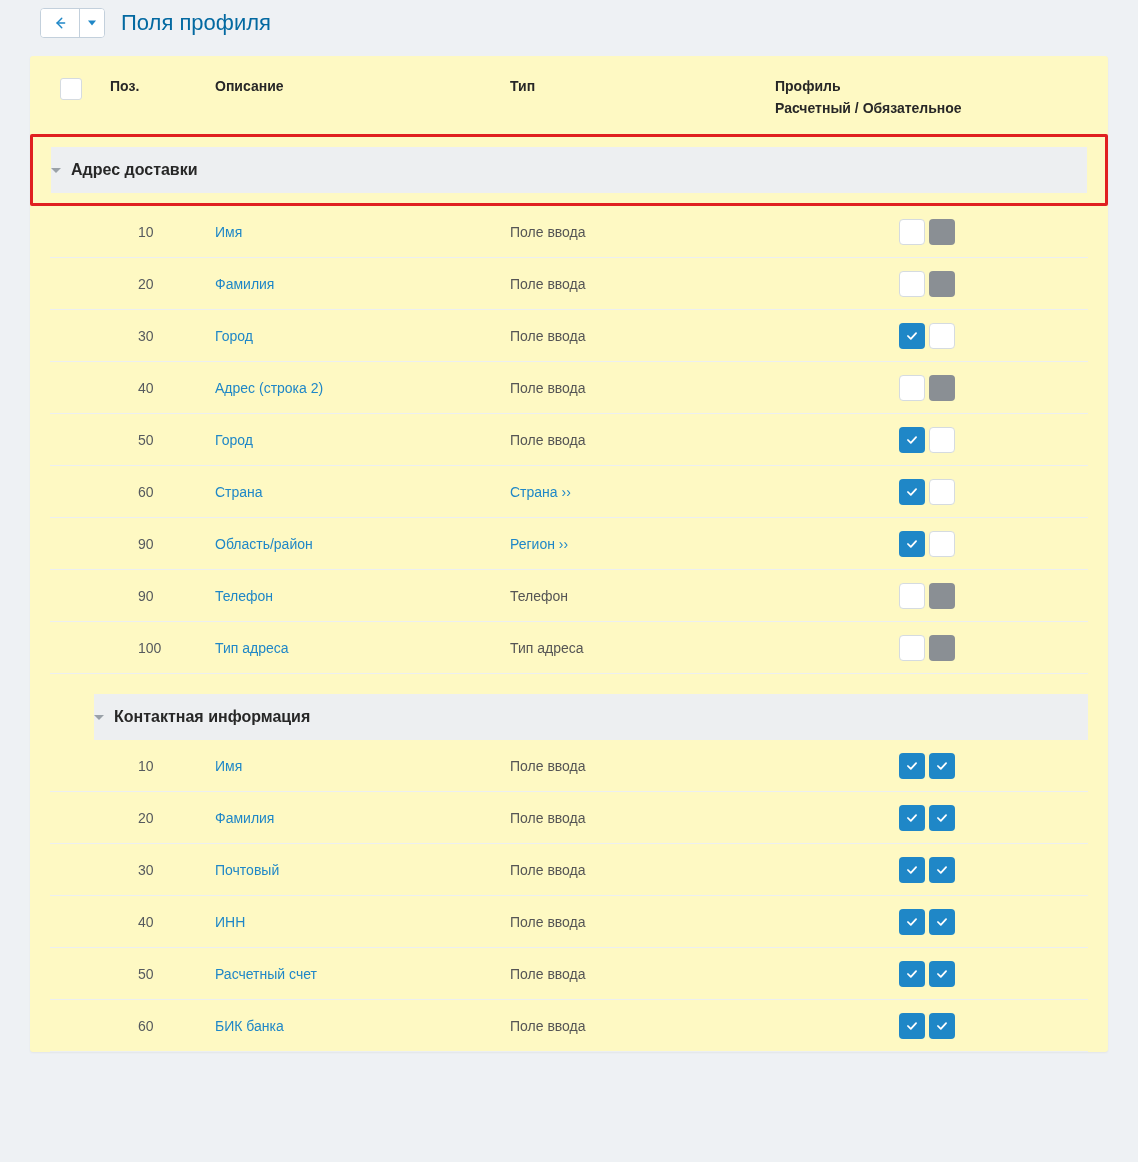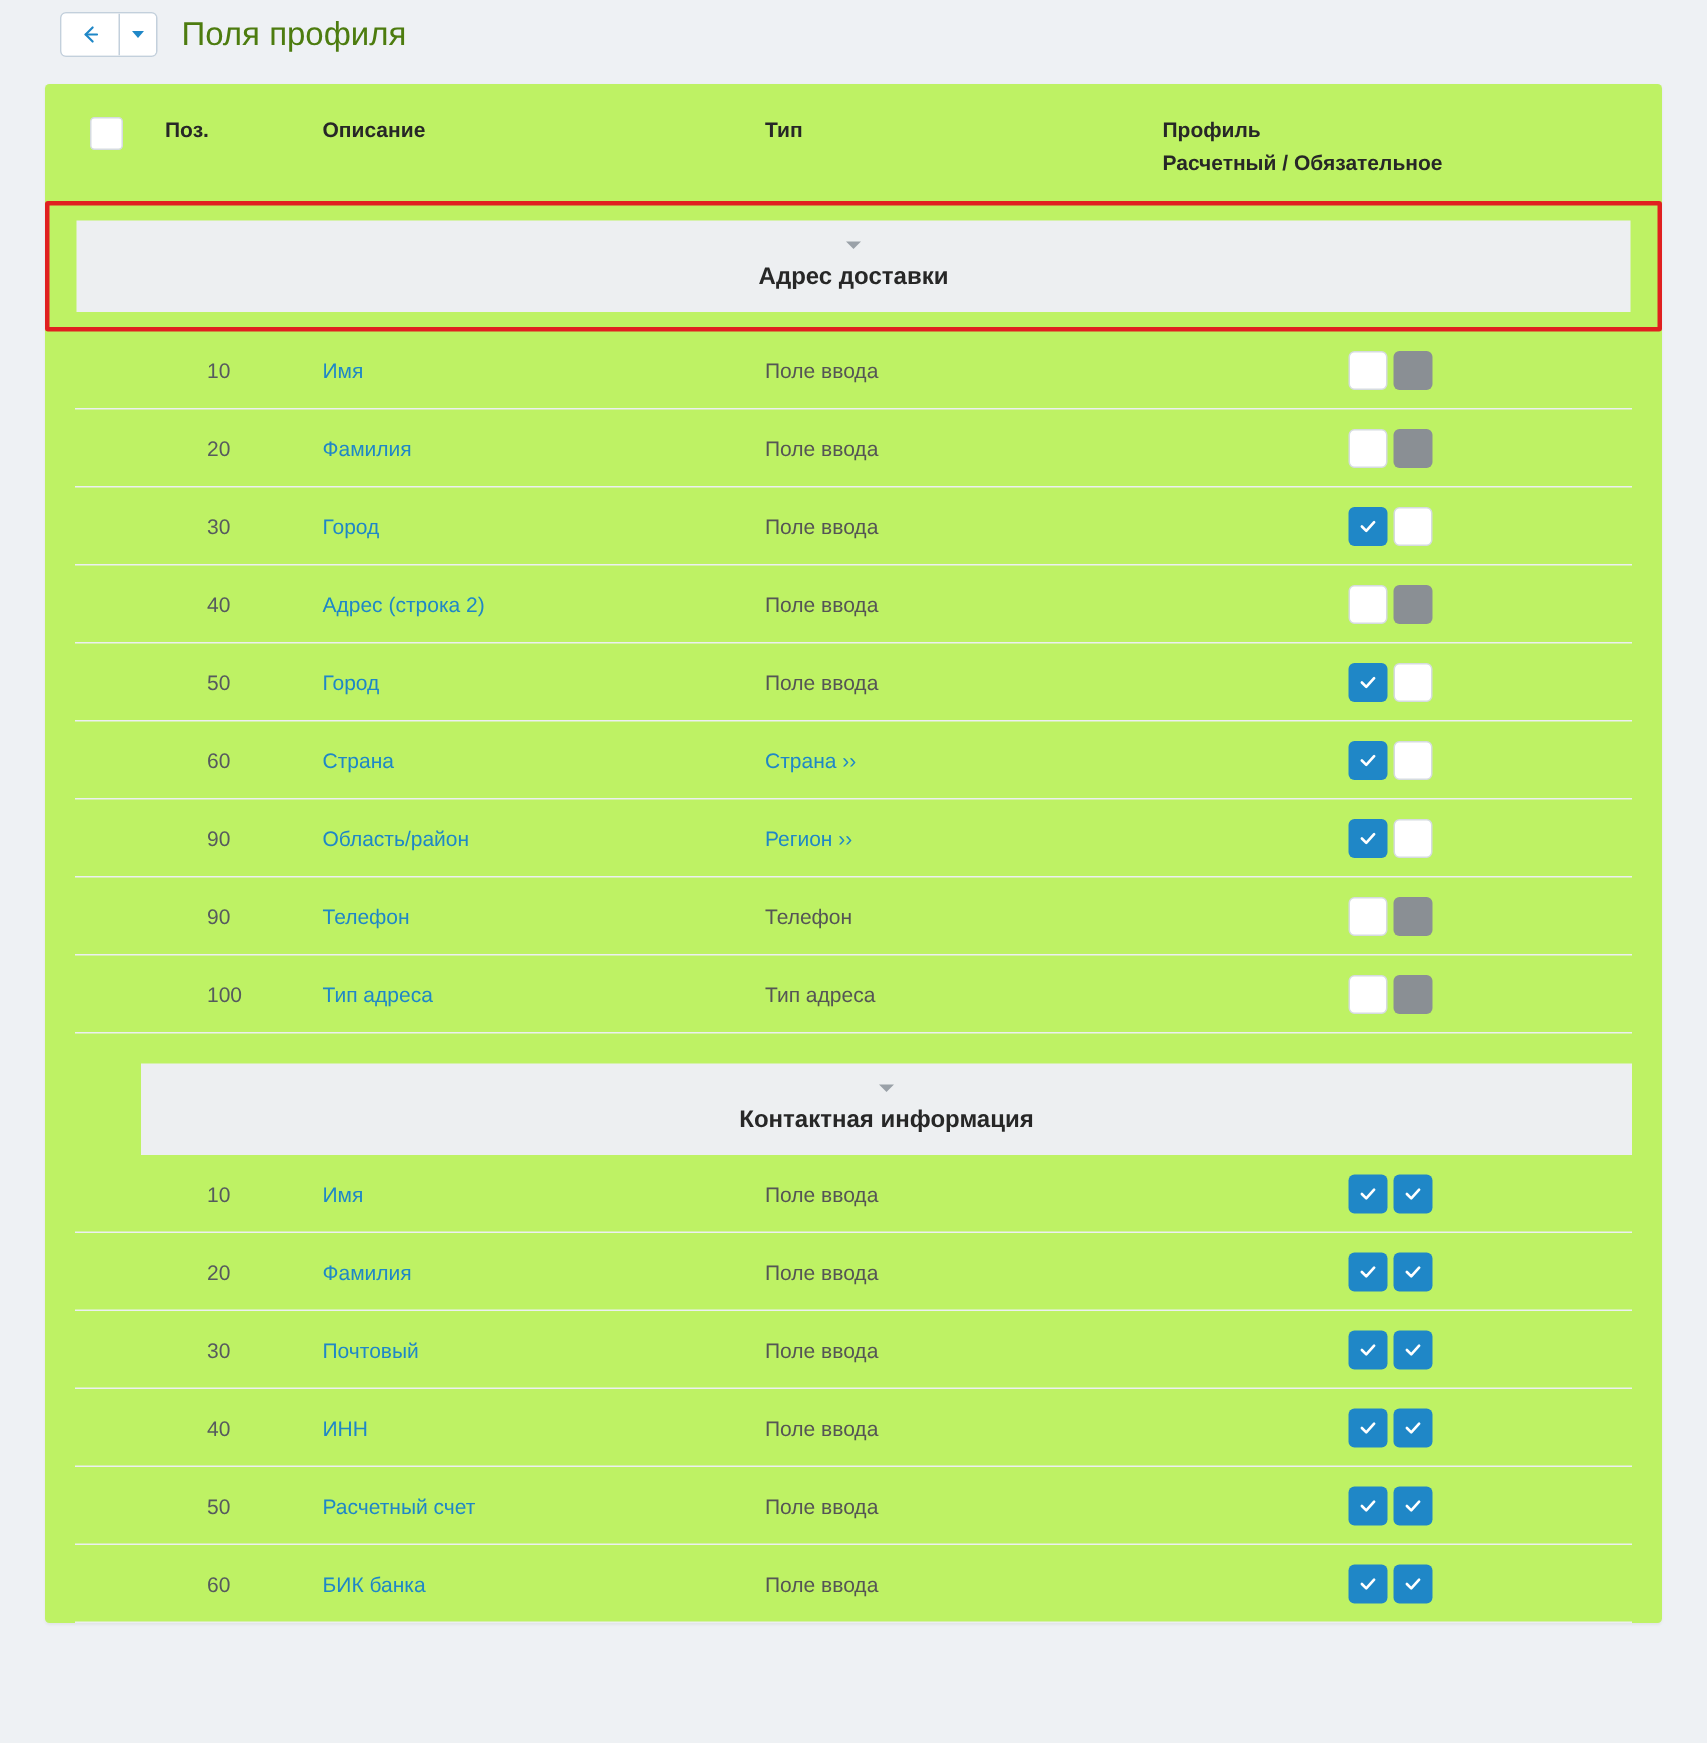--- a/index.html
+++ b/index.html
@@ -31,25 +31,25 @@
     justify-content: center;
     padding: 7px 12px;
     background: #fff;
     cursor: pointer;
     color: #1f87c7;
   }
   .btn-group .btn + .btn { border-left: 1px solid #c3d0dc; padding: 7px 8px;}
   .page-title {
     font-size: 22px;
     font-weight: 400;
-    color: #4d7c0f;
+    color: #0369a1;
   }
 
   .panel {
-    background: #bef264;
+    background: #fef9c3;
     border-radius: 3px;
     box-shadow: 0 1px 2px rgba(0,0,0,0.05);
     padding: 0;
   }
 
   .table-head {
     display: flex;
     align-items: flex-start;
     padding: 22px 20px 18px 30px;
   }
@@ -83,21 +83,20 @@
     border-radius: 2px;
   }
 
   .section-header {
     background: #edeff1;
     display: flex;
     align-items: center;
     padding: 14px 0;
     gap: 10px;
     margin: 0;
-    flex-direction: column;
   }
   .section-header .caret {
     width: 0; height: 0;
     border-left: 5px solid transparent;
     border-right: 5px solid transparent;
     border-top: 5px solid #9aa1a8;
   }
   .section-header .title {
     font-weight: 700;
     font-size: 16px;

